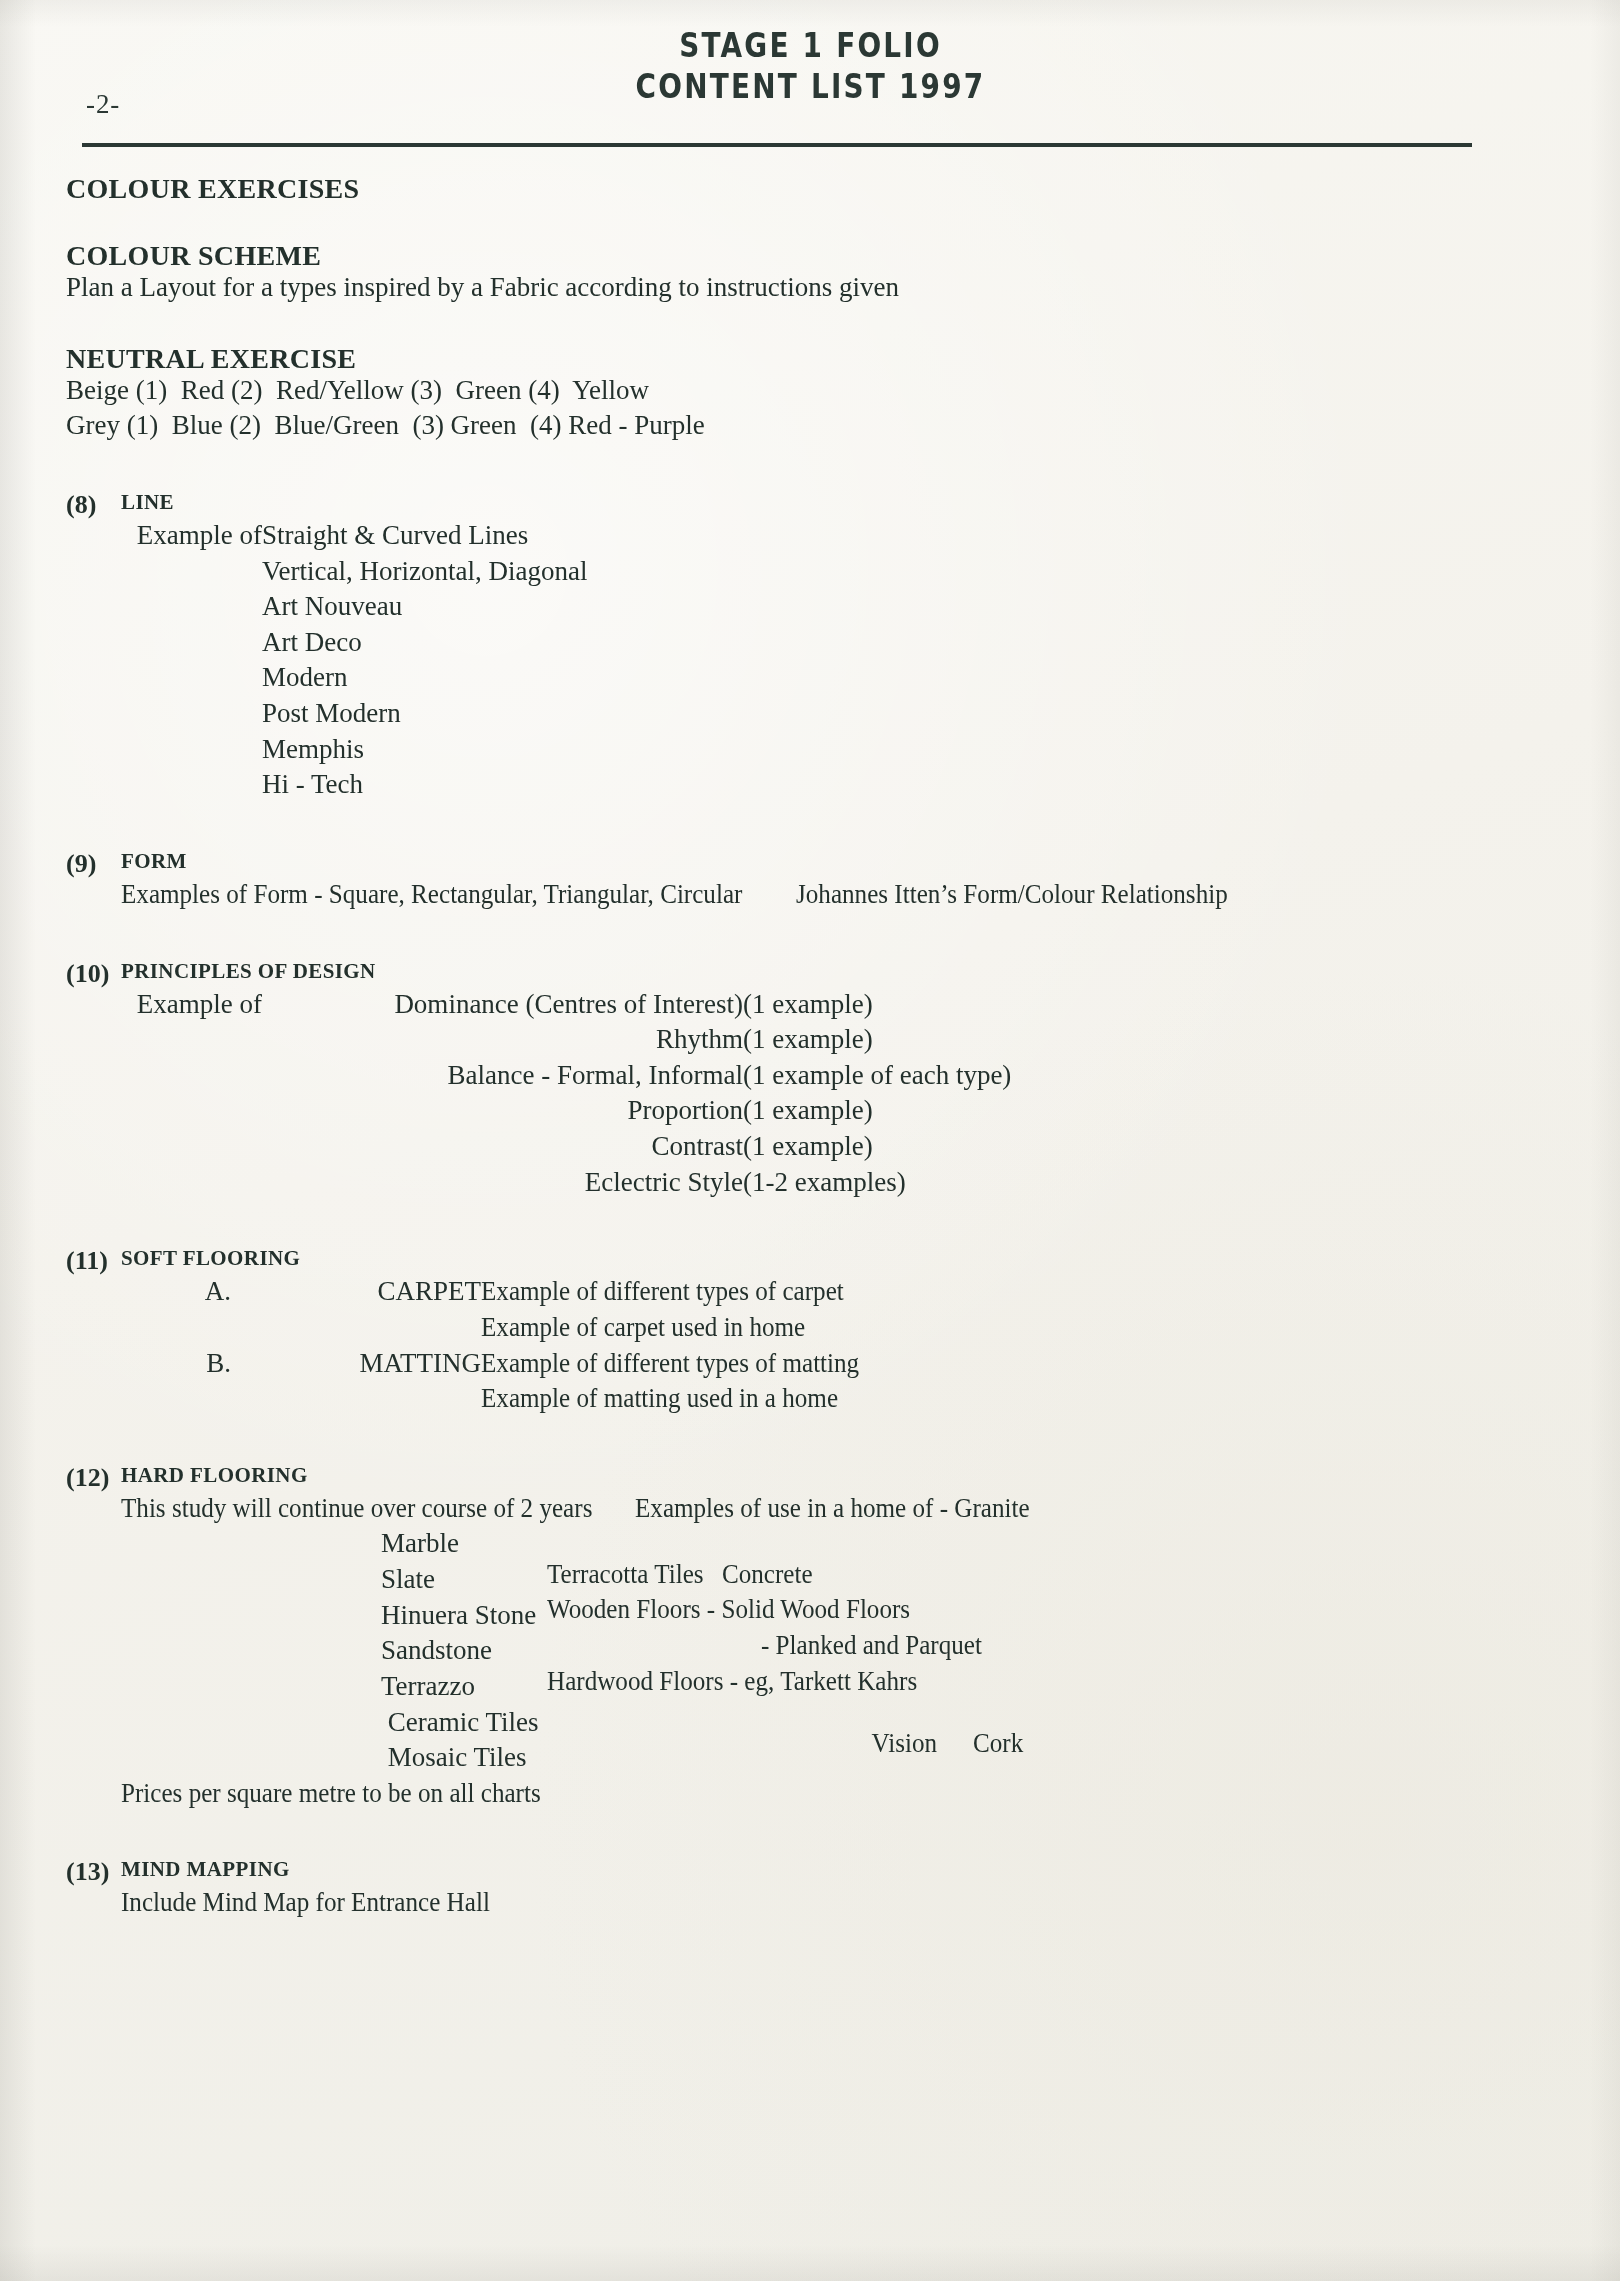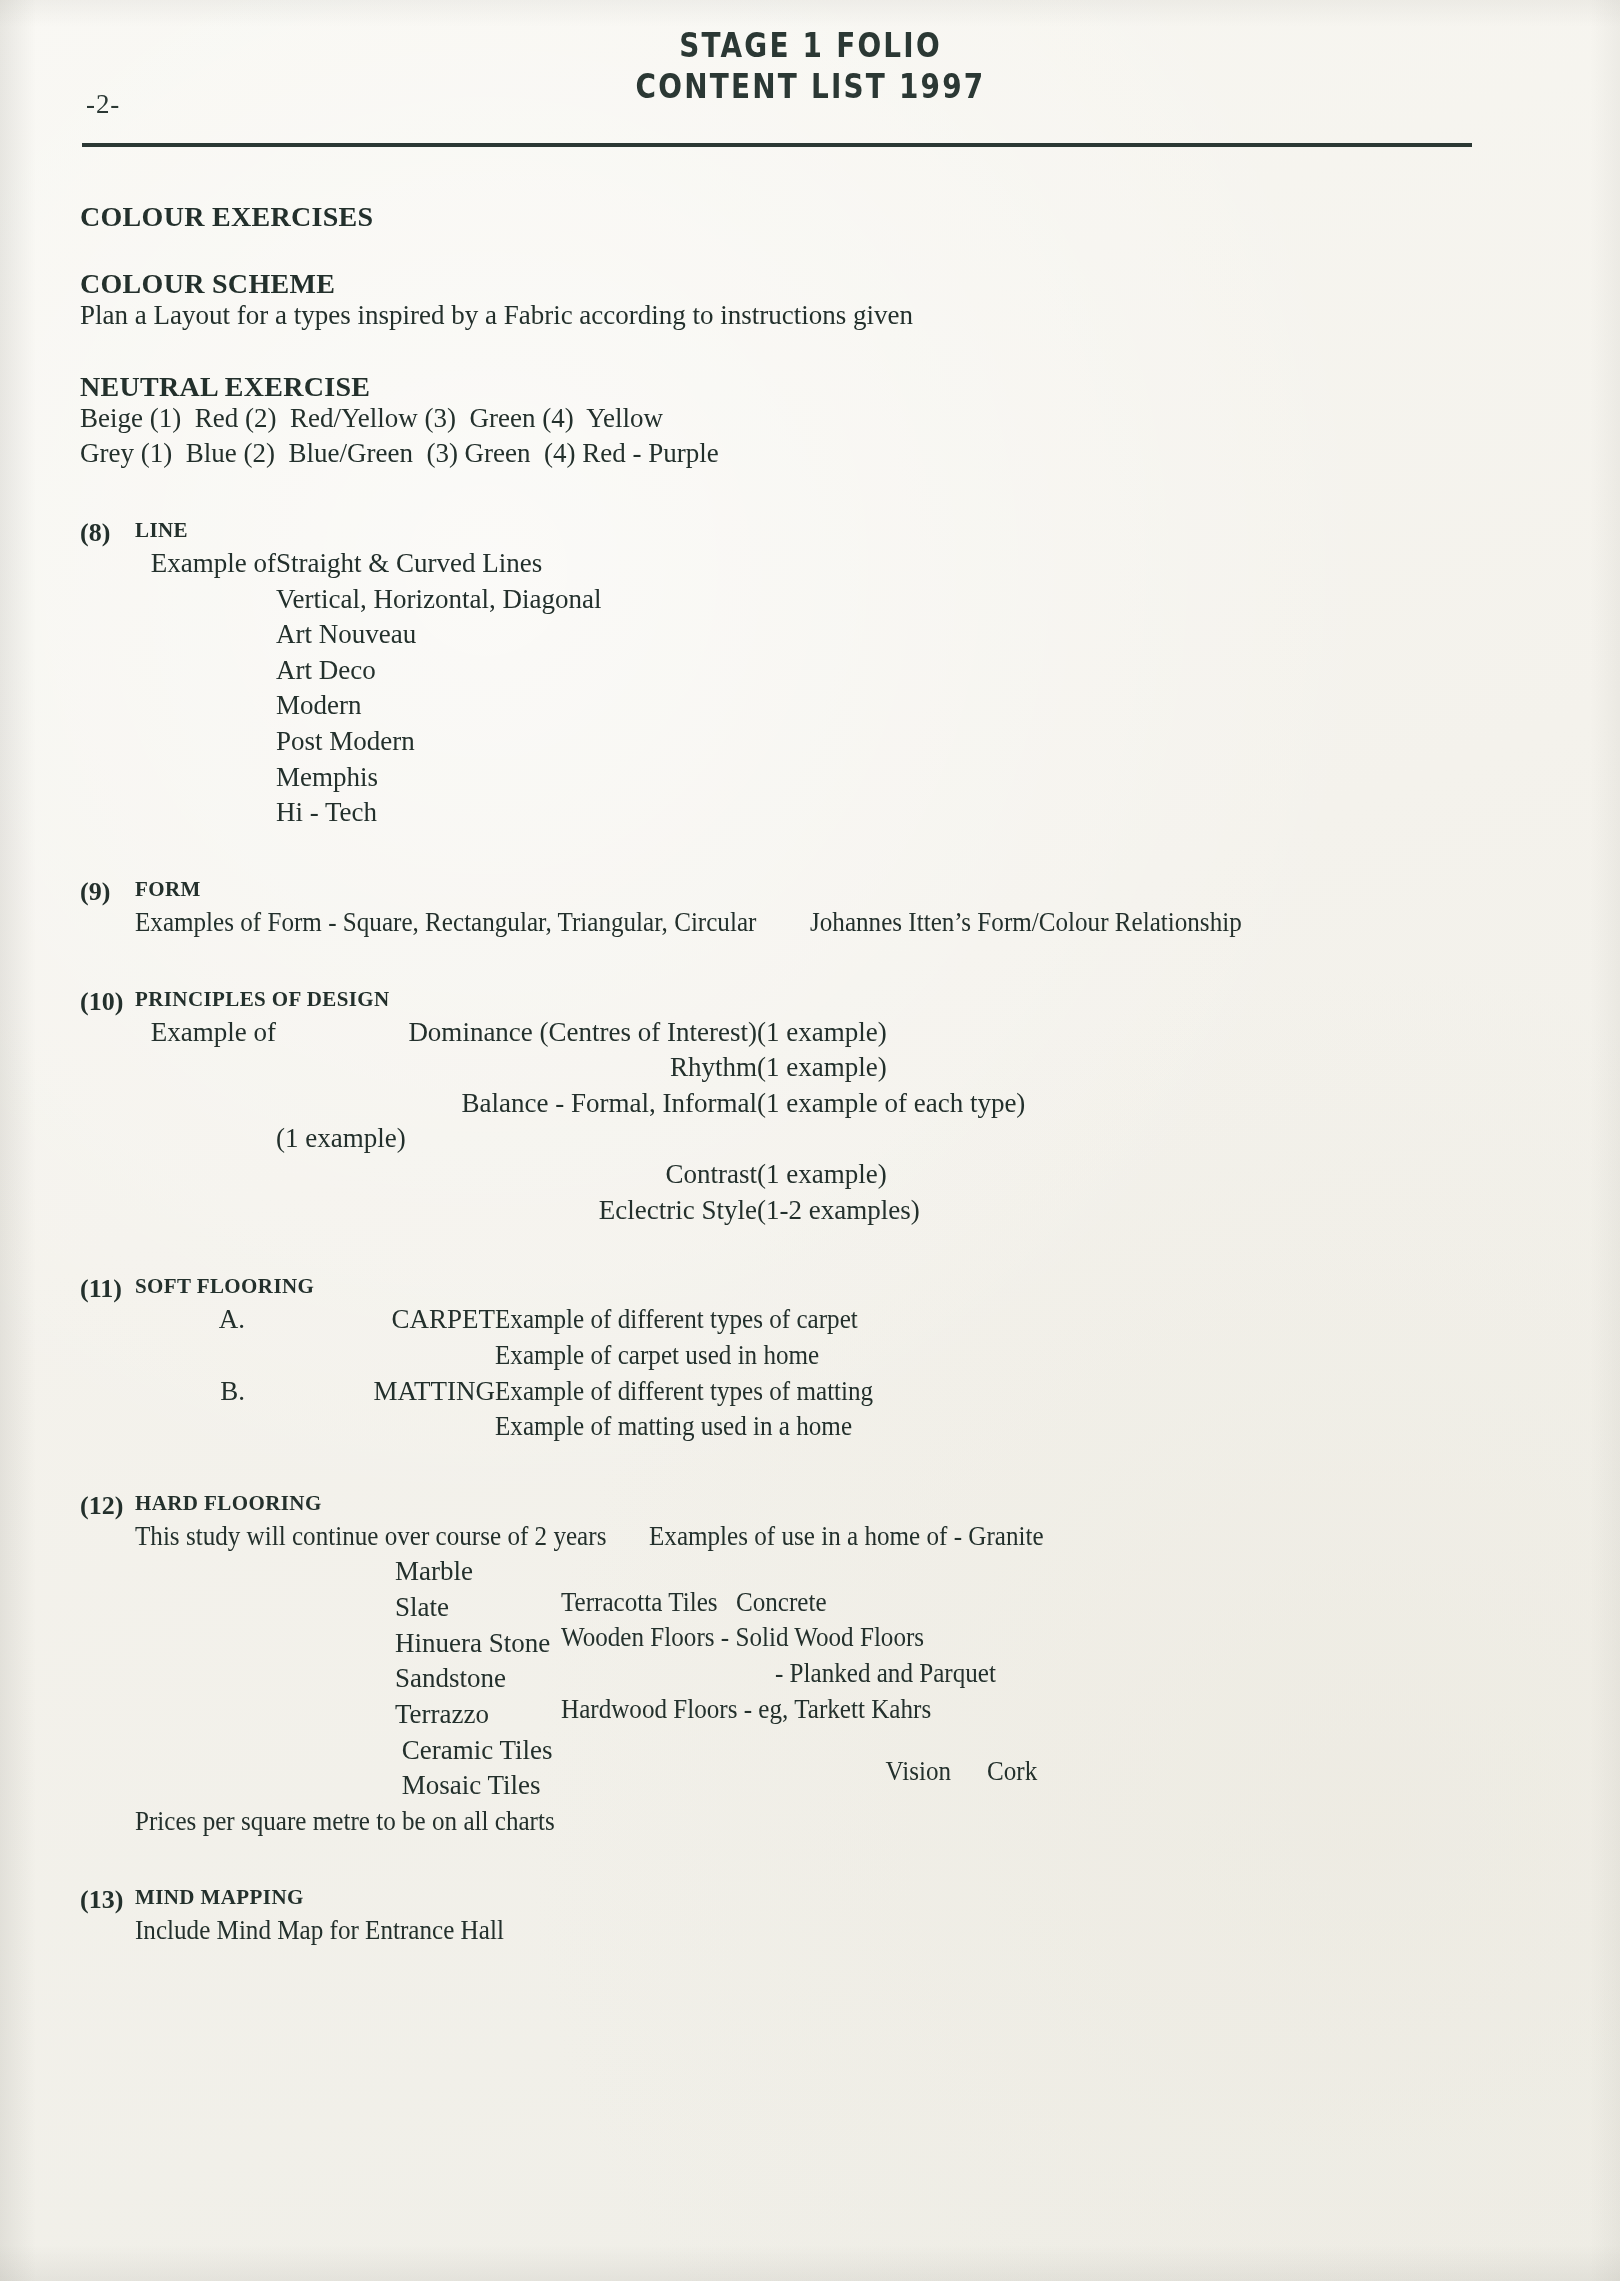--- a/index.html
+++ b/index.html
@@ -71,26 +71,25 @@
     left: 82px;
     top: 143px;
     width: 1390px;
     height: 3.6px;
     background: #2b3834;
   }
 
   
   .body {
     position: absolute;
-    left: 80px;
+    left: 66px;
     top: 175px;
     width: 1461px;
     font-size: 27px;
     line-height: 1.0;
-    margin-top: 28px;
   }
   .sec { position: relative; }
   .head-plain {
     font-weight: bold;
     font-size: 28px;
     letter-spacing: 0.3px;
   }
   .row { display: flex; }
   .num {
     width: 55px;
@@ -219,20 +218,21 @@
             <div class="col-main line" style="width:481px">Rhythm</div>
             <div class="line">(1 example)</div>
           </div>
           <div class="two-col">
             <div class="col-label line"></div>
             <div class="col-main line" style="width:481px">Balance - Formal, Informal</div>
             <div class="line">(1 example of each type)</div>
           </div>
           <div class="two-col">
             <div class="col-label line"></div>
+            <div class="col-main line" style="width:481px">Proportion</div>
             <div class="line">(1 example)</div>
           </div>
           <div class="two-col">
             <div class="col-label line"></div>
             <div class="col-main line" style="width:481px">Contrast</div>
             <div class="line">(1 example)</div>
           </div>
           <div class="two-col">
             <div class="col-label line"></div>
             <div class="col-main line" style="width:481px">Eclectric Style</div>

